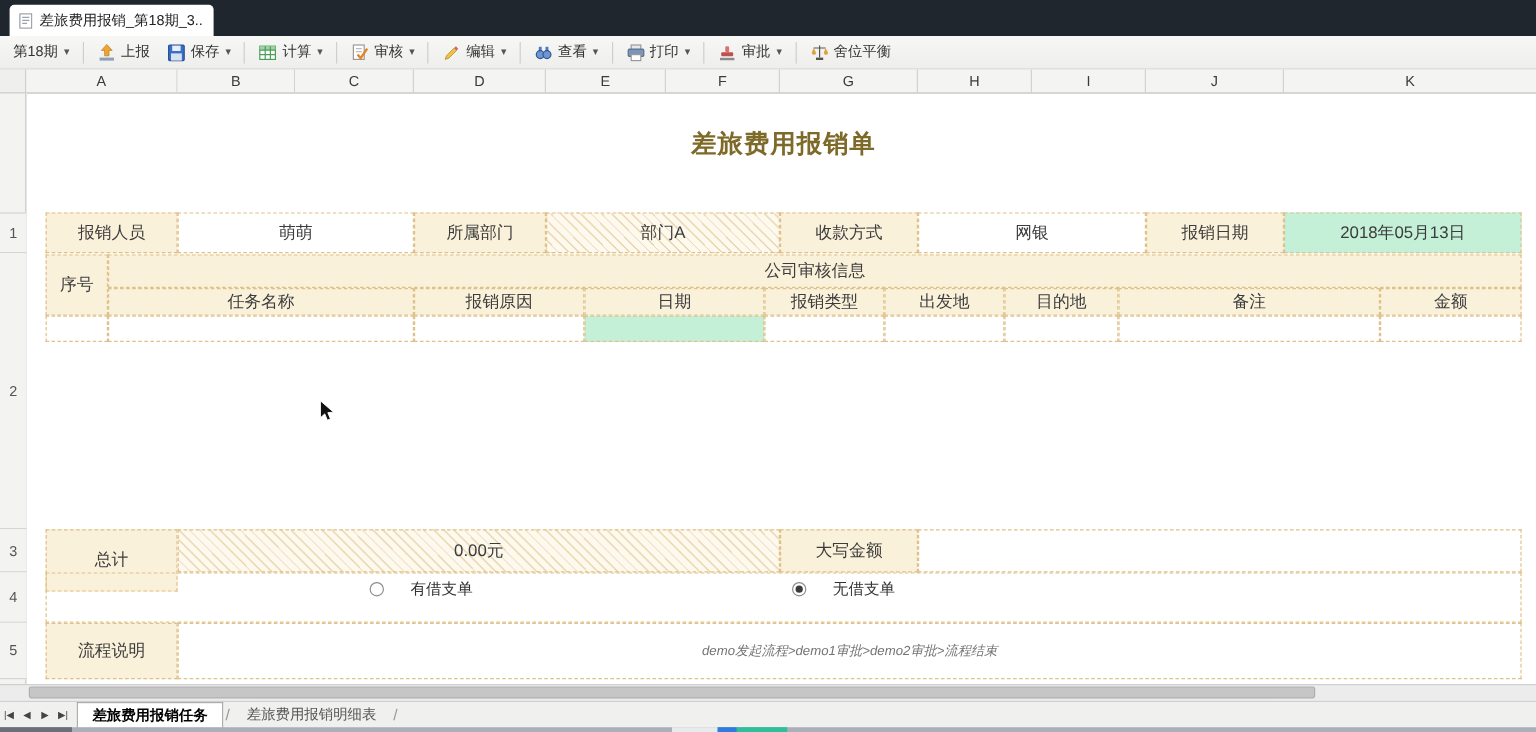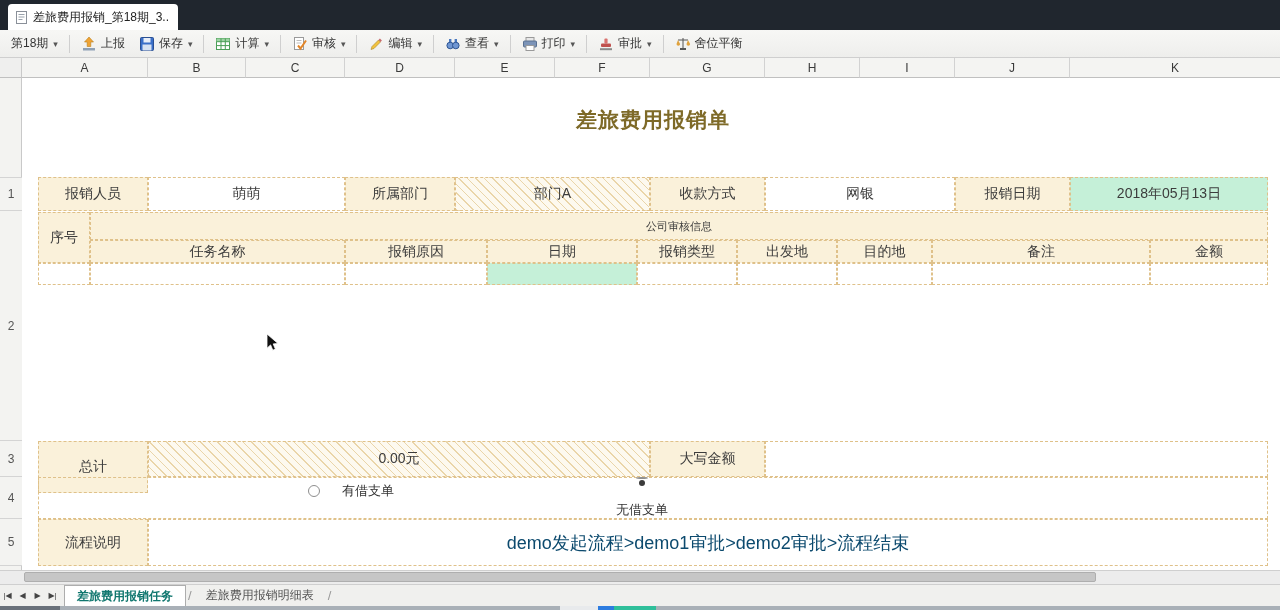--- a/index.html
+++ b/index.html
@@ -33,43 +33,43 @@
     box-sizing:border-box;display:flex;align-items:center;justify-content:center;font-size:12px;color:#555;cursor:pointer;}
 
   
   .form-title{position:absolute;left:38px;top:102px;width:1230px;height:36px;display:flex;align-items:center;
     justify-content:center;font-size:21px;font-weight:bold;color:#7e6a28;letter-spacing:1px;}
   .c{position:absolute;box-sizing:border-box;border:1px dashed #dfc18a;display:flex;align-items:center;
     justify-content:center;font-size:14px;color:#3c3c3c;}
   .cream{background:#faf1da;}
   .hatch{background:repeating-linear-gradient(45deg,#ead5a9 0 1px,#fdf9ef 1px 6px);}
   .green{background:#c5f0d8;}
-  .small{font-size:11px;}
-  .flowtxt{font-size:18px;color:#0c4a6e;}
+  .small{font-size:14px;}
+  .flowtxt{font-size:11px;color:#737373;font-style:italic;}
 
   
   .radiogrp{position:absolute;top:477px;height:28px;display:flex;align-items:center;gap:22px;cursor:pointer;}
   .radio{width:12px;height:12px;border:1px solid #8e8e8e;border-radius:50%;background:#fff;position:relative;box-sizing:border-box;}
   .radio.checked::after{content:"";position:absolute;left:2px;top:2px;width:6px;height:6px;border-radius:50%;background:#3b3b3b;}
   .radiolbl{font-size:13px;color:#333;}
 
   
   .cursor{position:absolute;left:266px;top:333px;pointer-events:none;}
 
   
   .hscroll{position:absolute;left:0;top:570px;width:1280px;height:14px;background:#ececec;border-top:1px solid #cfcfcf;box-sizing:border-box;}
   .hthumb{position:absolute;left:24px;top:572px;width:1072px;height:10px;background:#c6c6c6;border:1px solid #aeaeae;border-radius:2px;box-sizing:border-box;cursor:grab;}
 
   
   .sheetbar{position:absolute;left:0;top:584px;width:1280px;height:22px;background:#f0f0ee;border-top:1px solid #cfcfcf;
     box-sizing:border-box;display:flex;align-items:center;}
   .snav{width:15px;height:21px;display:flex;align-items:center;justify-content:center;font-size:8px;color:#444;cursor:pointer;}
   .stabs{display:flex;align-items:center;margin-left:4px;height:21px;}
   .stab{padding:0 12px;height:21px;display:flex;align-items:center;font-size:12px;color:#555;cursor:pointer;white-space:nowrap;}
-  .stab.active{background:#fff;border:1px solid #adadad;border-bottom:0;font-weight:bold;color:#0f766e;text-align:center;}
+  .stab.active{background:#fff;border:1px solid #adadad;border-bottom:0;font-weight:bold;color:#000000;text-align:center;}
   .stab-div{color:#999;font-size:13px;padding:0 2px;}
 
   
   .sliver{position:absolute;left:0;top:606px;width:1280px;height:4px;background:#a9b0b7;}
   .sliver .seg{position:absolute;top:0;height:4px;}
 </style>
 </head>
 <body>
 
 <div class="screen">
@@ -262,21 +262,21 @@
   <div class="c cream" style="left:38px;top:441px;width:110px;height:52px;">总计</div>
   <div class="c hatch" style="left:148px;top:441px;width:502px;height:36px;">0.00元</div>
   <div class="c cream" style="left:650px;top:441px;width:115px;height:36px;">大写金额</div>
   <div class="c" style="left:765px;top:441px;width:503px;height:36px;"></div>
 
   <div class="c" style="left:38px;top:477px;width:1230px;height:42px;"></div>
   <div class="radiogrp" style="left:308px;">
     <span class="radio"></span>
     <span class="radiolbl">有借支单</span>
   </div>
-  <div class="radiogrp" style="left:616px;flex-direction:column;">
+  <div class="radiogrp" style="left:660px;">
     <span class="radio checked"></span>
     <span class="radiolbl">无借支单</span>
   </div>
 
   <div class="c cream" style="left:38px;top:519px;width:110px;height:47px;">流程说明</div>
   <div class="c flowtxt" style="left:148px;top:519px;width:1120px;height:47px;">demo发起流程&gt;demo1审批&gt;demo2审批&gt;流程结束</div>
 
   <div class="cursor">
     <svg width="13" height="19" viewBox="0 0 13 19">
         <path d="M1 1 L1 15.2 L4.6 11.9 L6.8 17.2 L9.4 16.1 L7.2 10.9 L12 10.5 Z" fill="#111" stroke="#fff" stroke-width="0.8"></path>

